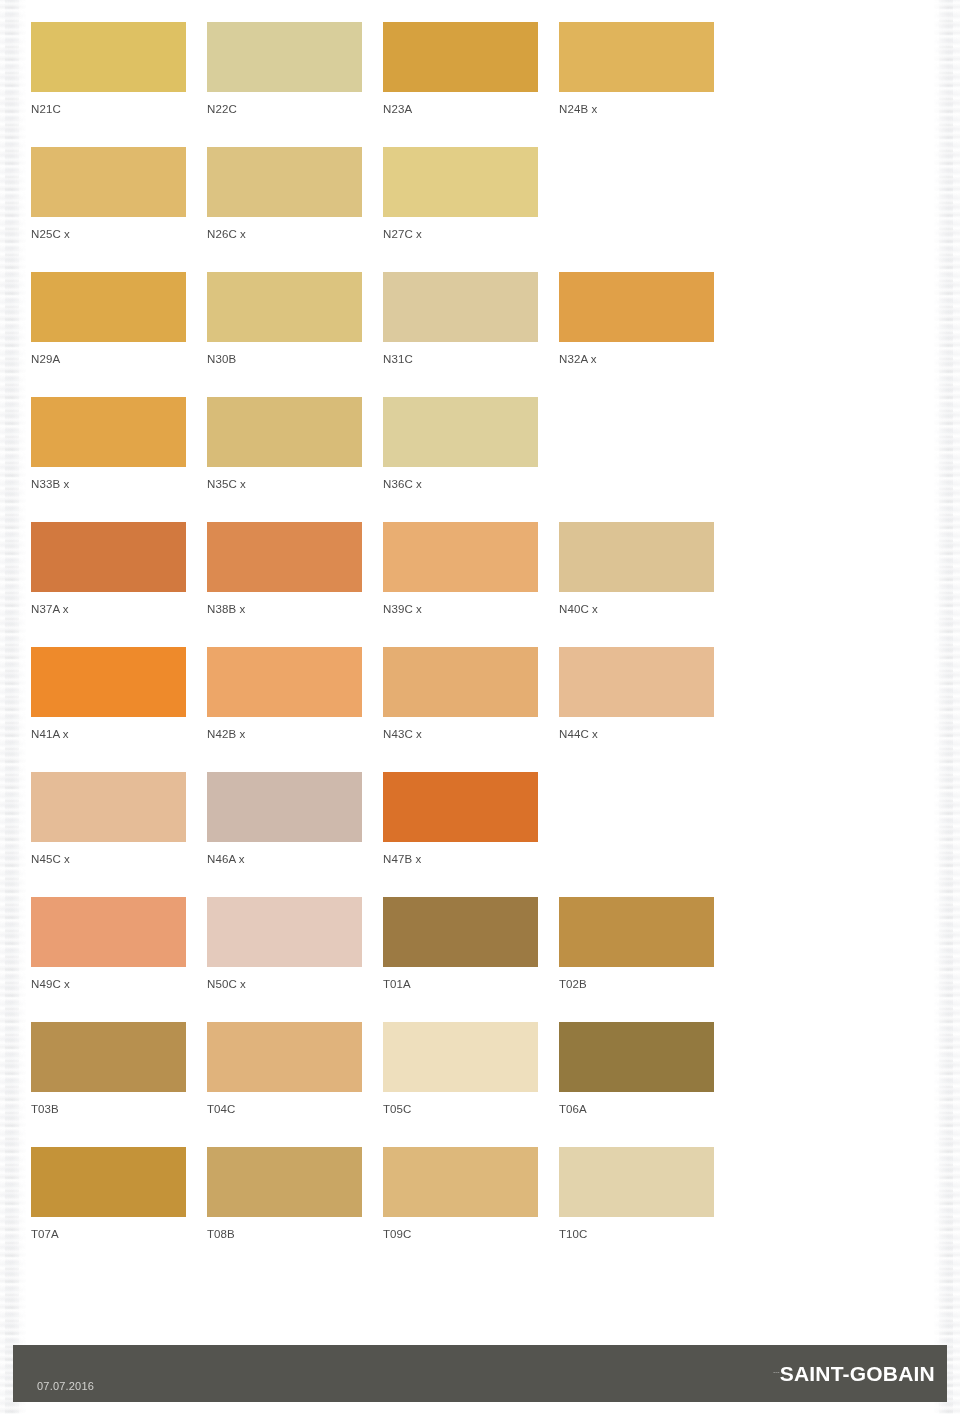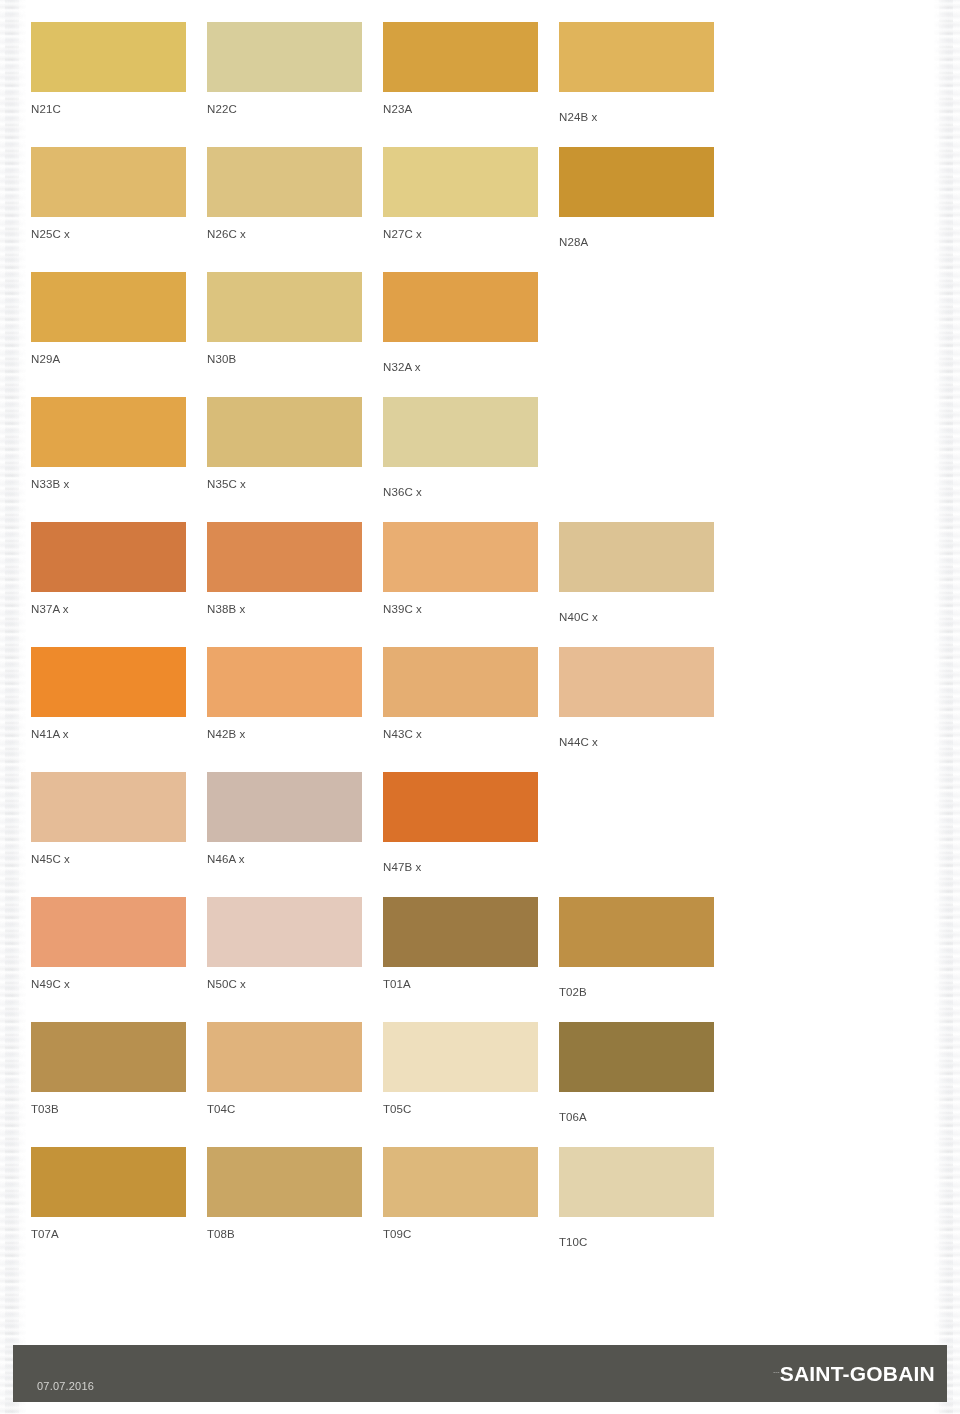--- a/index.html
+++ b/index.html
@@ -86,21 +86,21 @@
   .swatch-row {
     display: flex;
     height: 125px;
   }
   .swatch-cell {
     width: 155px;
     margin-right: 21px;
     display: flex;
     flex-direction: column;
   }
-  .swatch-cell:last-child { margin-right: 0; gap: 8px; }
+  .swatch-cell:last-child { margin-right: 0; }
   .swatch-chip {
     width: 155px;
     height: 70px;
   }
   .swatch-label {
     margin-top: 10px;
     font-size: 11.5px;
     line-height: 14px;
     color: #4b4b4b;
     letter-spacing: 0.1px;
@@ -191,33 +191,33 @@
           <div class="swatch-label">N25C x</div>
         </div>
         <div class="swatch-cell">
           <div class="swatch-chip" style="background: rgb(220, 195, 130);"></div>
           <div class="swatch-label">N26C x</div>
         </div>
         <div class="swatch-cell">
           <div class="swatch-chip" style="background: rgb(226, 206, 134);"></div>
           <div class="swatch-label">N27C x</div>
         </div>
-        <div class="swatch-cell">
-          <div class="swatch-chip" style="background: rgb(201, 148, 48);"></div>
-          <div class="swatch-label">N28A</div>
-        </div>
       </div>
       <div class="swatch-row">
         <div class="swatch-cell">
           <div class="swatch-chip" style="background: rgb(221, 169, 73);"></div>
           <div class="swatch-label">N29A</div>
         </div>
         <div class="swatch-cell">
           <div class="swatch-chip" style="background: rgb(220, 196, 127);"></div>
           <div class="swatch-label">N30B</div>
+        </div>
+        <div class="swatch-cell">
+          <div class="swatch-chip" style="background: rgb(220, 202, 158);"></div>
+          <div class="swatch-label">N31C</div>
         </div>
         <div class="swatch-cell">
           <div class="swatch-chip" style="background: rgb(224, 160, 72);"></div>
           <div class="swatch-label">N32A x</div>
         </div>
       </div>
       <div class="swatch-row">
         <div class="swatch-cell">
           <div class="swatch-chip" style="background: rgb(226, 165, 72);"></div>
           <div class="swatch-label">N33B x</div>

